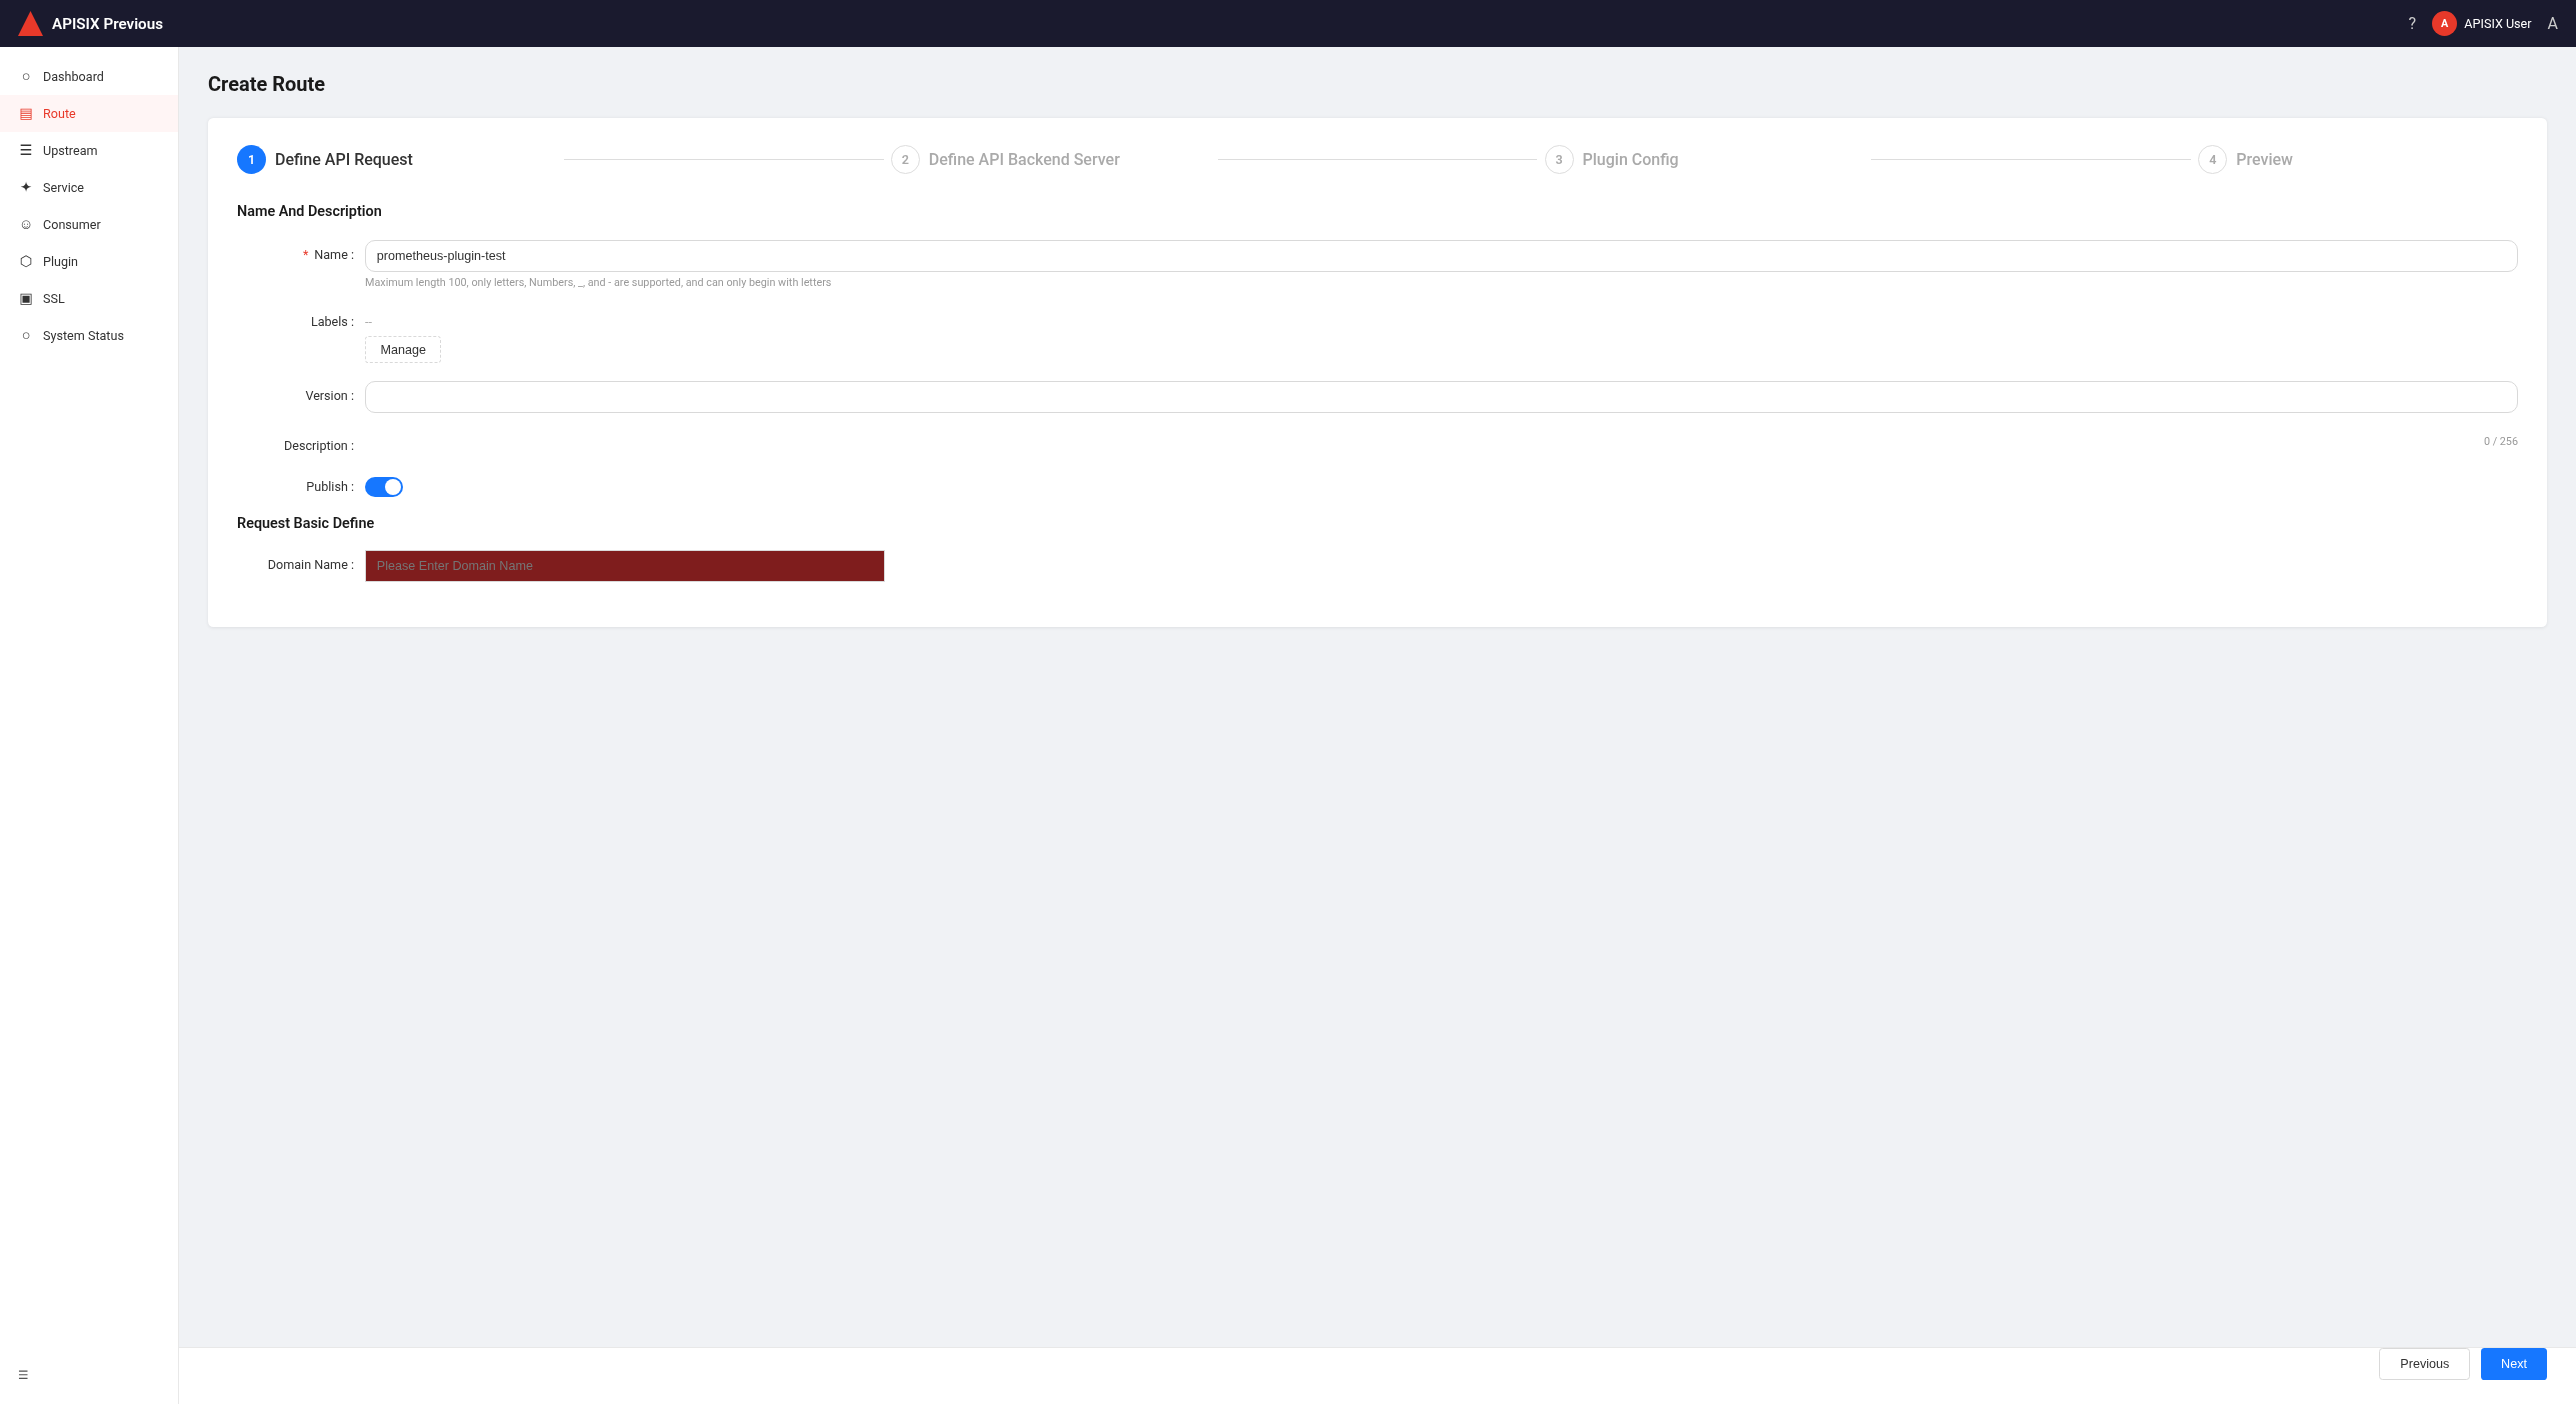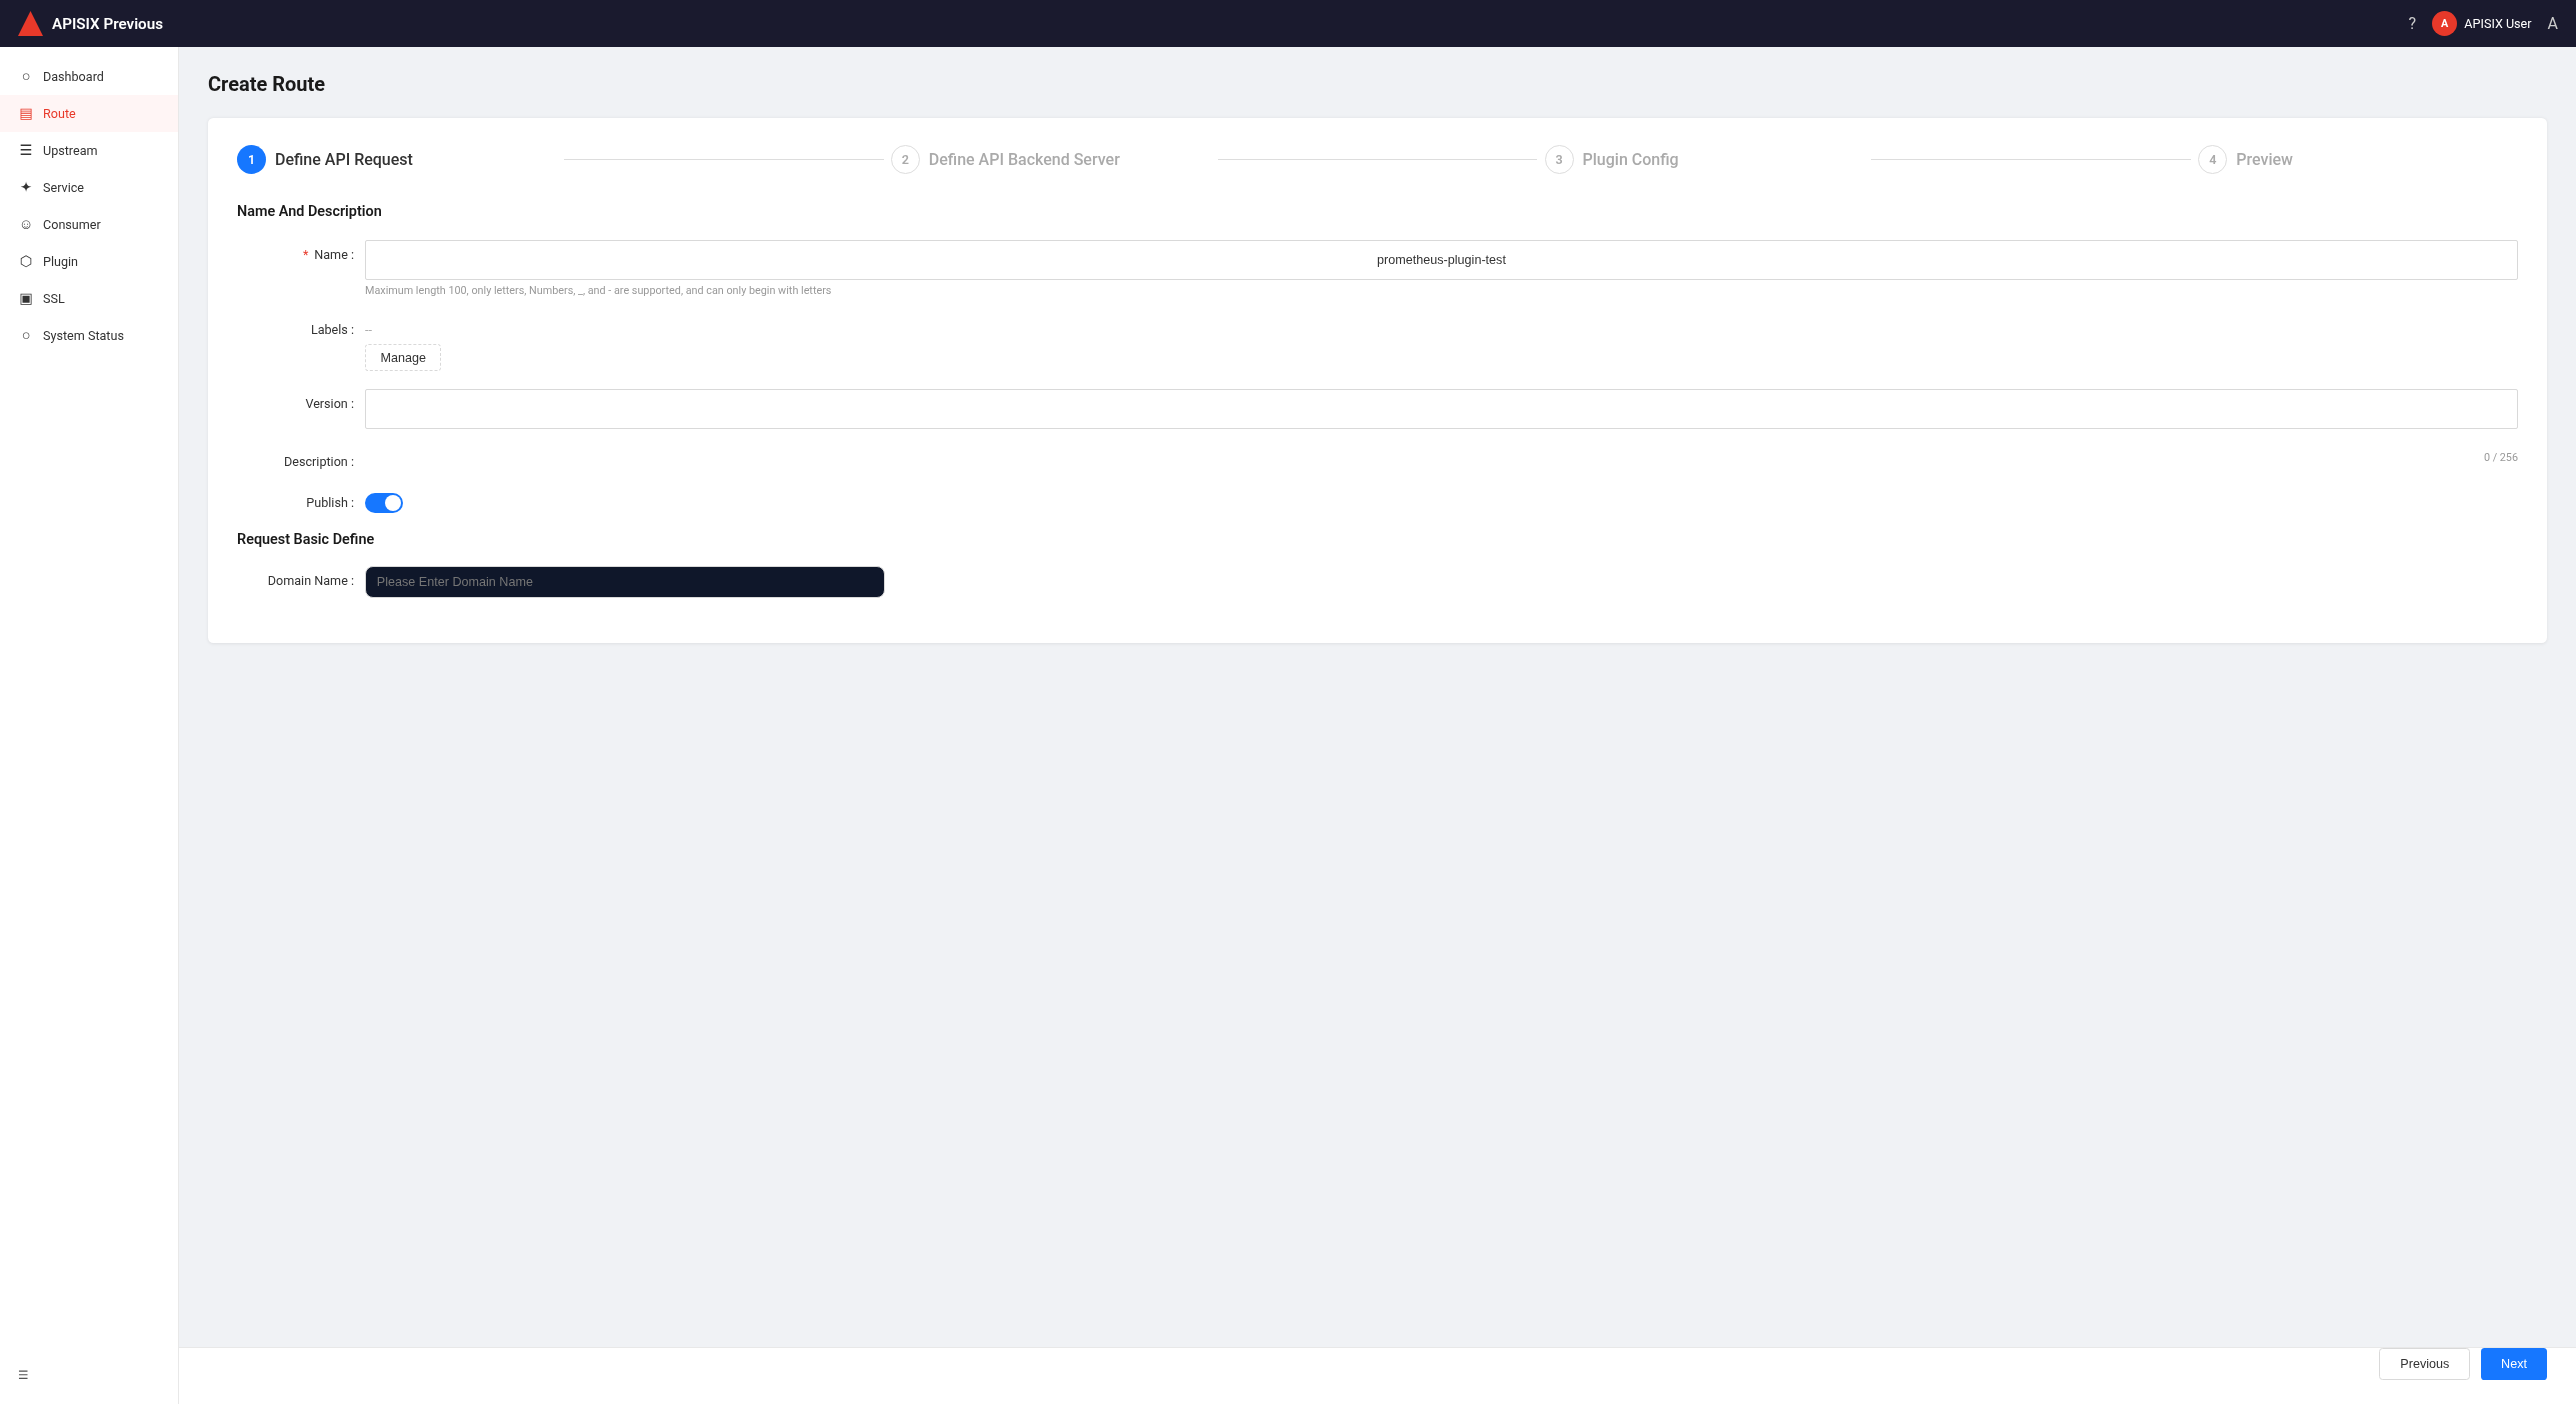--- a/index.html
+++ b/index.html
@@ -141,30 +141,29 @@
       color: #333;
       padding-top: 7.2px;
       flex-shrink: 0;
     }
     .form-label .required { color: #e8392a; margin-right: 2.7px; }
 
     .form-content { flex: 1; }
 
     .form-input {
       width: 100%;
-      height: 40px;
+      height: 32px;
       border: 0.9px solid #d9d9d9;
-      border-radius: 2px;
+      border-radius: 10px;
       padding: 0 10.8px;
       font-size: 12.6px;
       color: #333;
       outline: none;
       transition: border-color 0.2s;
       background: #fff;
-      text-align: center;
     }
 
     .form-hint {
       font-size: 10.8px;
       color: #999;
       margin-top: 4.5px;
     }
 
     .form-textarea {
       width: 100%;
@@ -234,26 +233,26 @@
       font-weight: 600;
       color: #1a1a1a;
       margin-top: 18px;
       margin-bottom: 18px;
     }
 
     .domain-input {
       width: 520px;
       height: 32px;
       border: 0.9px solid #d9d9d9;
-      border-radius: 8px;
+      border-radius: 0;
       padding: 0 10.8px;
       font-size: 12.6px;
       color: #999;
       outline: none;
-      background: #0f172a;
+      background: #7f1d1d;
     }
 
     
     .bottom-bar {
       position: fixed;
       bottom: 0;
       right: 0;
       left: 179px;
       height: 57px;
       background: #fff;

